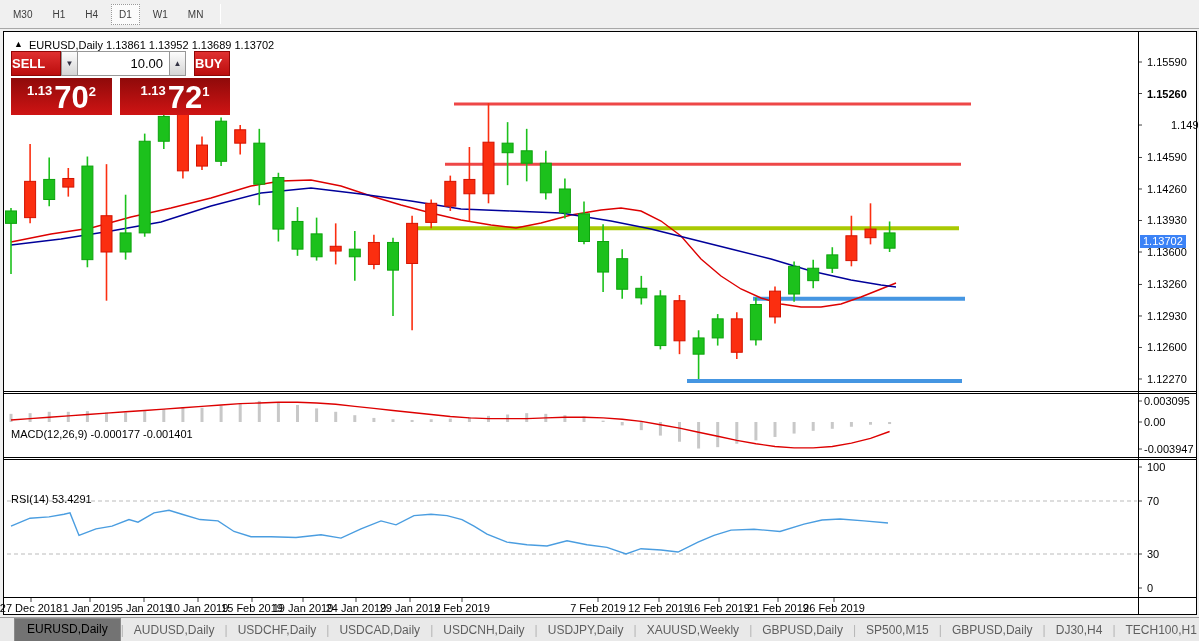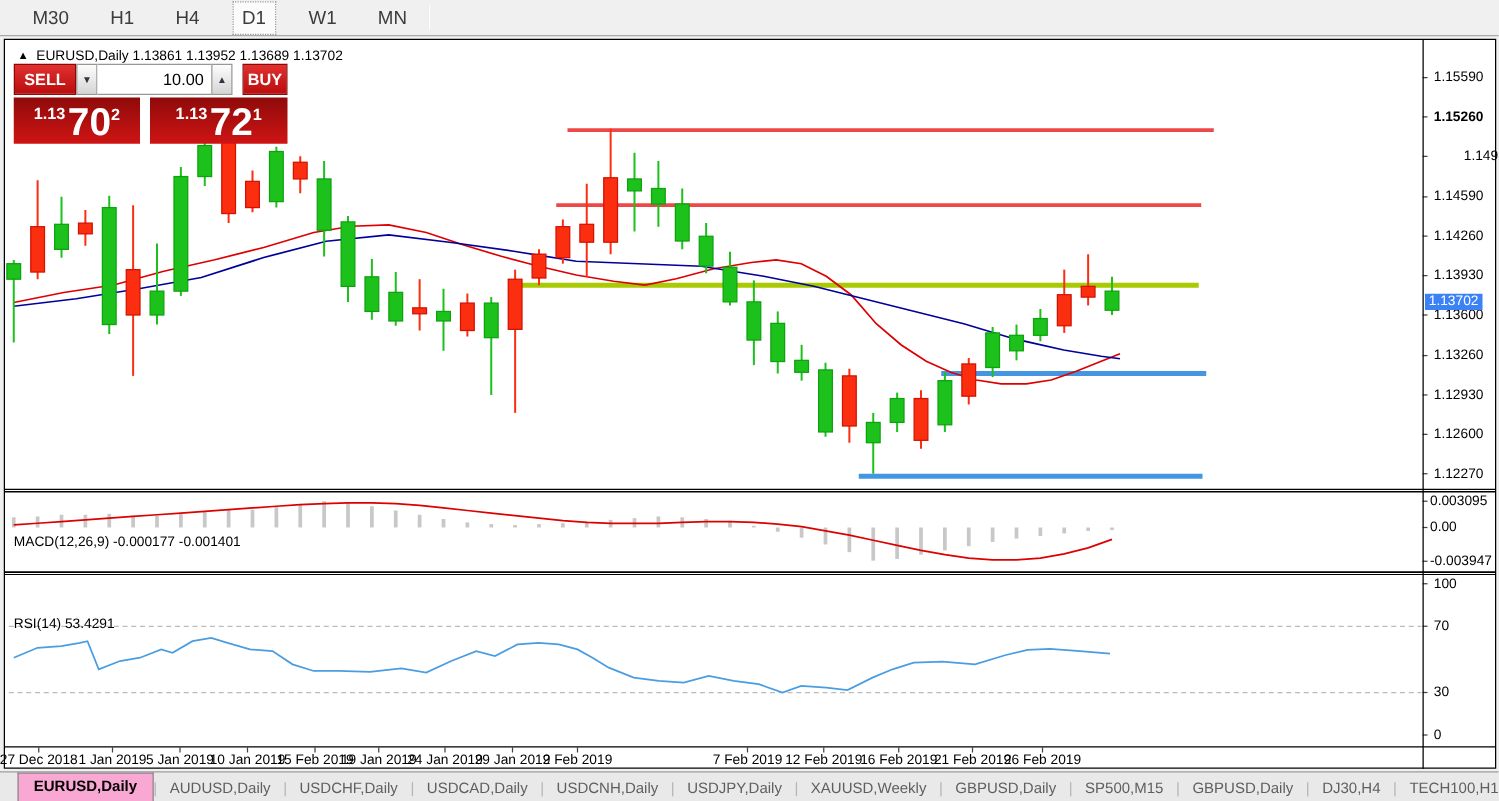--- a/index.html
+++ b/index.html
@@ -3,21 +3,21 @@
 <meta charset="utf-8">
 <style>
   * { margin:0; padding:0; box-sizing:border-box; }
   html,body { width:1199px; height:641px; overflow:hidden; background:#f0f0f0;
     font-family:"Liberation Sans", sans-serif; -webkit-font-smoothing:antialiased; }
   #app { position:relative; width:1199px; height:641px; background:#f0f0f0; }
 
   
   #tf-bar { position:absolute; left:0; top:0; width:1199px; height:29px;
     background:#f0f0f0; border-bottom:1px solid #a8a8a8; display:flex; align-items:center; }
-  .tf-item { font-size:15px; color:#3c3c3c; padding:4px 7px; margin-left:19px; cursor:default; }
+  .tf-item { font-size:10px; color:#3c3c3c; padding:4px 7px; margin-left:6px; cursor:default; }
   .tf-item.sel { background:#fbfbfb; border:1px dotted #9a9a9a; }
   .tf-divider { width:1px; height:20px; background:#c9c9c9; margin-left:10px; border-right:1px solid #fff; }
 
   
   #chart-frame { position:absolute; left:3px; top:31px; width:1194px; height:584px;
     background:#fff; border:1px solid #000; }
   #panel-sep1, #panel-sep2 { position:absolute; left:0; width:1192px; height:3px;
     background:linear-gradient(#000 0 1px, #fff 1px 2px, #000 2px 3px); z-index:3; }
   #axis-sep { position:absolute; top:0; height:583px; width:1px; background:#000; z-index:3; }
   #date-sep { position:absolute; left:0; width:1192px; height:1px; background:#000; z-index:3; }
@@ -30,21 +30,21 @@
   #title-arrow { left:10px; top:7px; font-size:9px; color:#000; }
   .ind-label { font-size:11px; color:#000; white-space:nowrap; }
   .tick-label { position:absolute; font-size:11px; color:#000; white-space:nowrap; }
   .date-label { position:absolute; font-size:11px; color:#000; white-space:nowrap; transform:translateX(-50%); }
   #price-tag { position:absolute; background:#3b82f6; color:#fff; font-size:11px;
     padding:0 3px 1px 3px; z-index:5; }
 
   
   #trade { position:absolute; left:7px; top:19px; width:221px; z-index:6; }
   #trade-row1 { display:flex; height:25px; }
-  .trade-btn { color:#fff; font-size:13px; font-weight:bold; text-align:center; line-height:24px;
+  .trade-btn { color:#fff; font-size:13px; font-weight:bold; line-height:24px;
     background:linear-gradient(#e03030,#bb0d0d); border:1px solid #8f0606; cursor:pointer; }
   #sell-btn { width:50px; }
   #buy-btn  { width:36px; margin-left:8px; }
   .spin-btn { width:17px; background:linear-gradient(#fdfdfd,#d5d5d5); border:1px solid #979797;
     font-size:8px; color:#334; text-align:center; line-height:23px; cursor:pointer; }
   #vol-input { width:91px; border:1px solid #979797; border-left:none; border-right:none;
     font-size:13px; text-align:right; padding-right:6px; color:#000; outline:none;
     font-family:"Liberation Sans",sans-serif; }
   #trade-row2 { display:flex; margin-top:2px; height:37px; }
   .quote-panel { background:linear-gradient(#8f0a0a,#cf1414); color:#fff; display:flex;
@@ -52,22 +52,22 @@
   #sell-quote { width:101px; }
   #buy-quote { width:110px; margin-left:8px; }
   .q-small { font-size:13px; font-weight:bold; margin-bottom:15px; }
   .q-big { font-size:31px; font-weight:bold; line-height:30px; margin-left:2px; }
   .q-sup { font-size:13px; font-weight:bold; margin-bottom:14px; }
 
   
   #tab-strip { position:absolute; left:0; bottom:0; width:1199px; height:24px;
     background:#e9e9e9; border-top:1px solid #9f9f9f; display:flex; align-items:flex-end; }
   .sym-tab { font-size:12px; color:#5f5f5f; padding:3px 10px 4px 10px; white-space:nowrap; cursor:pointer; }
-  .sym-tab.sel { background:#f9a8d4; border:1px solid #8a8a8a; border-bottom:none; color:#000;
-    padding:3px 12px 5px 12px; margin-left:14px;font-weight:bold; }
+  .sym-tab.sel { background:#737373; border:1px solid #8a8a8a; border-bottom:none; color:#000;
+    padding:3px 12px 5px 12px; margin-left:14px; }
   .tab-sep { color:#b5b5b5; font-size:12px; padding-bottom:4px; }
 </style>
 </head>
 <body>
 
 <div id="app">
 
   <div id="tf-bar">
       <div class="tf-item">M30</div>
       <div class="tf-item">H1</div>

